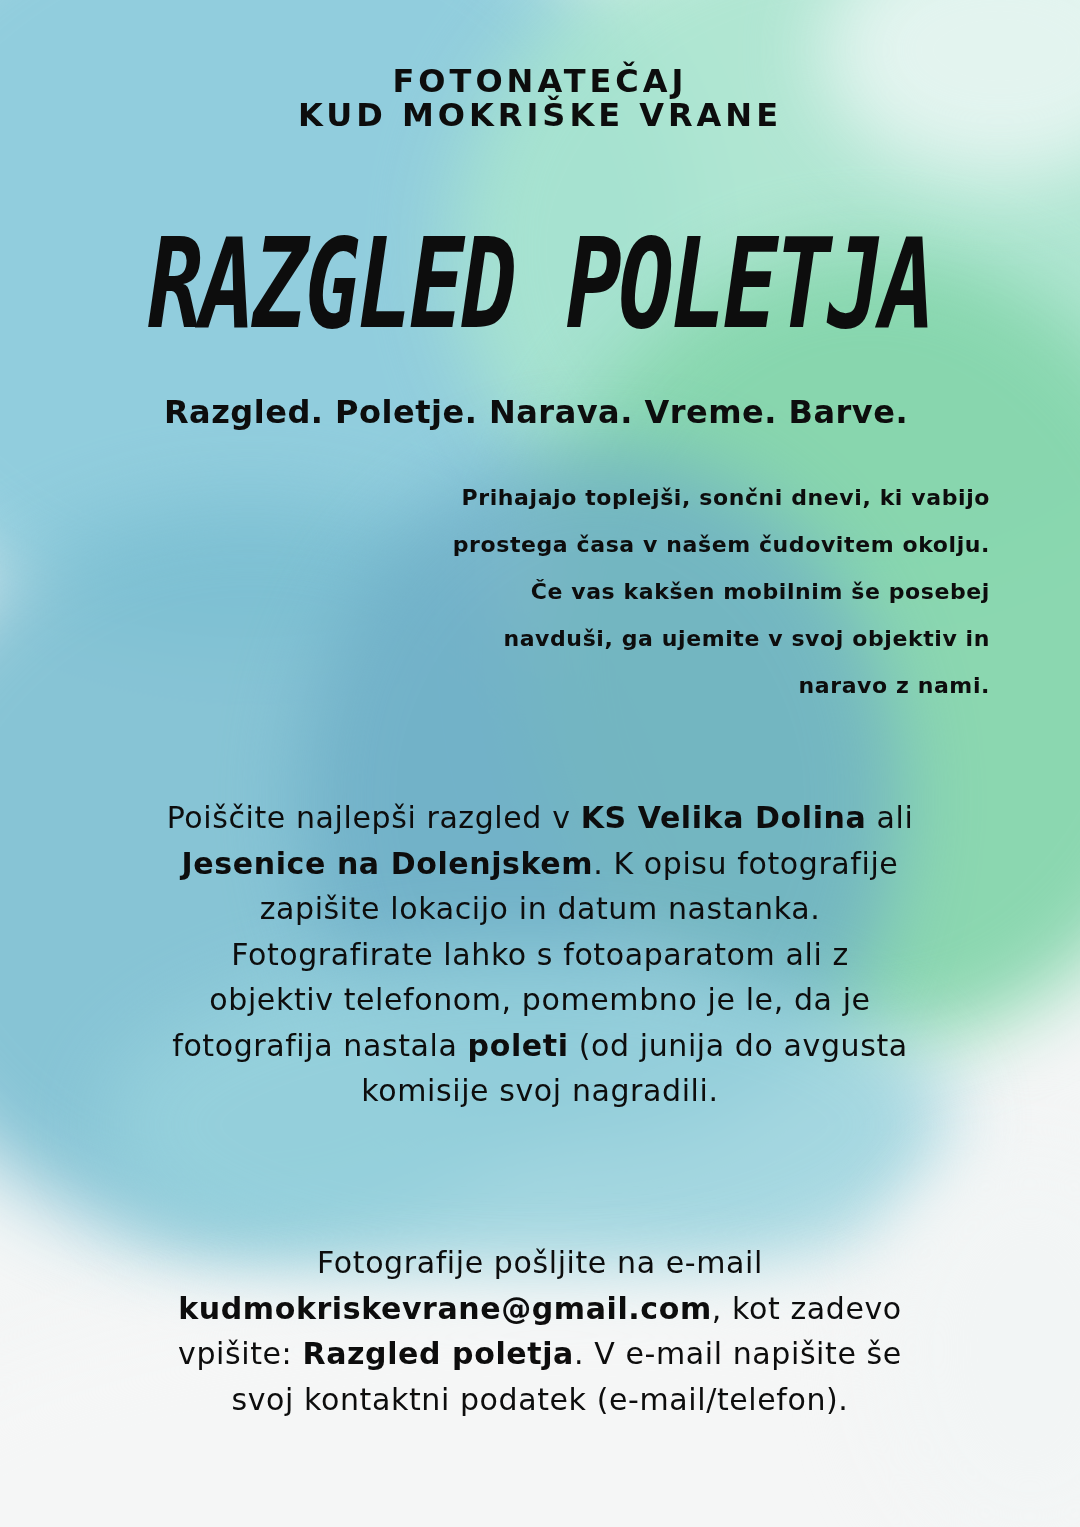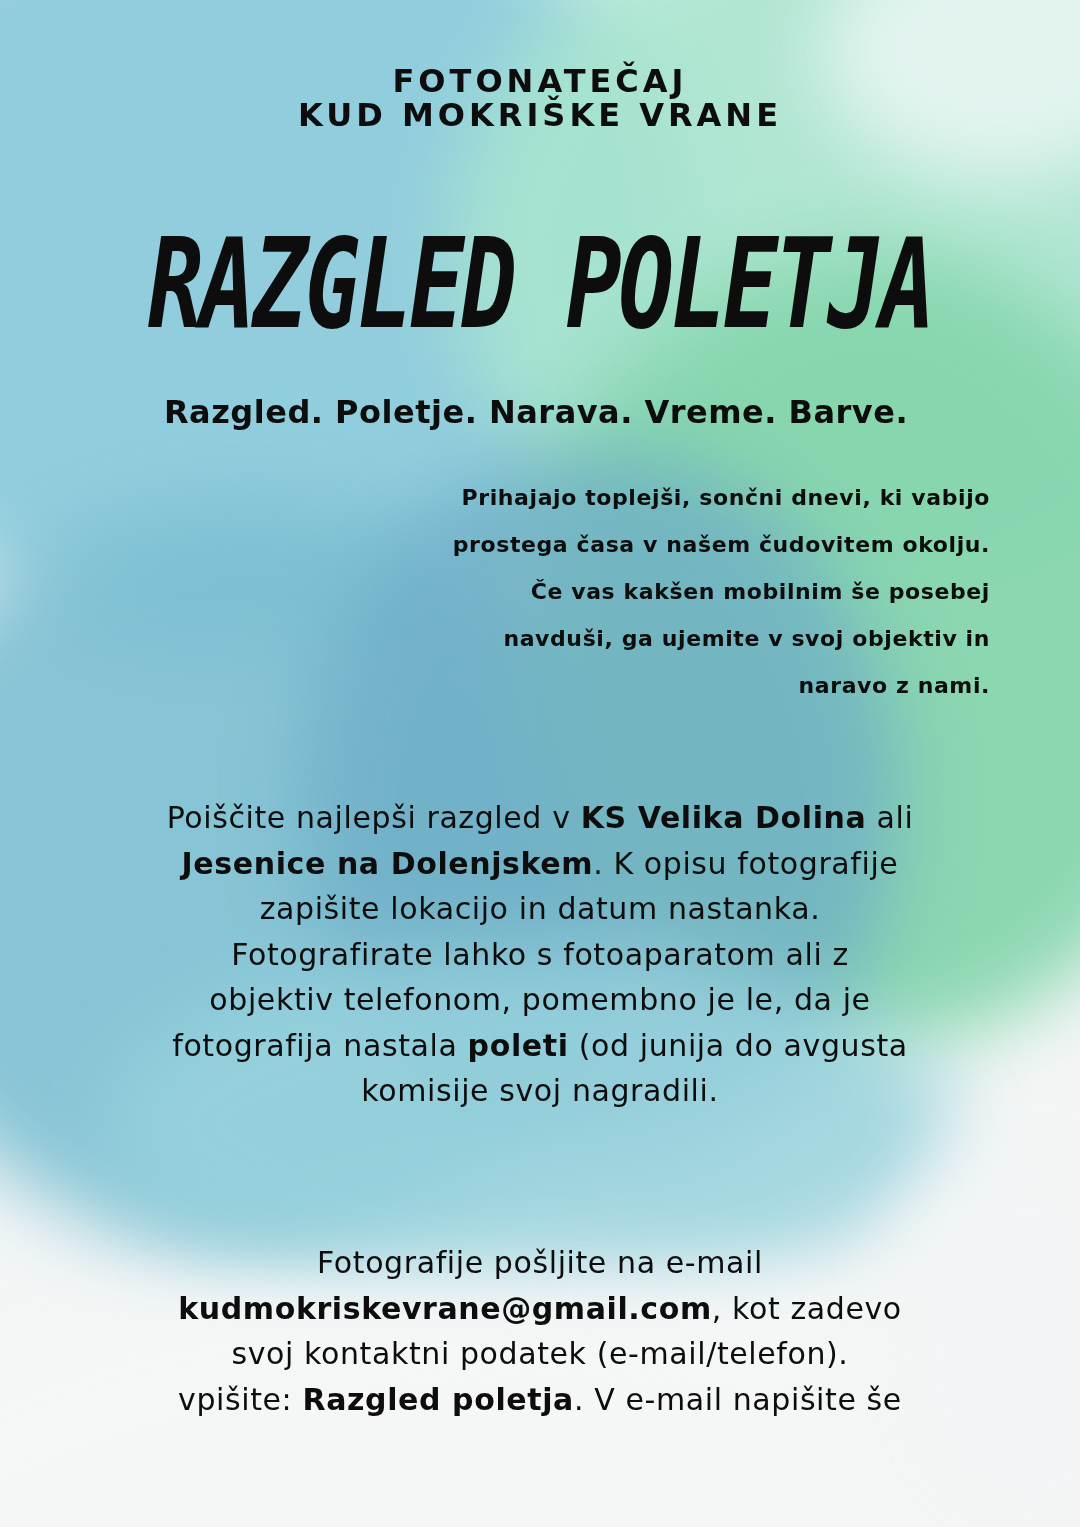--- a/index.html
+++ b/index.html
@@ -118,19 +118,19 @@
       <span>fotografija nastala </span><b>poleti</b><span> (od junija do avgusta</span>
     </div>
     <div>komisije svoj nagradili.</div>
   </div>
 
   <div class="contact">
     <div>Fotografije pošljite na e-mail</div>
     <div>
       <b>kudmokriskevrane@gmail.com</b><span>, kot zadevo</span>
     </div>
-    <div>svoj kontaktni podatek (e-mail/telefon).</div>
     <div>
       <span>vpišite: </span><b>Razgled poletja</b><span>. V e-mail napišite še</span>
     </div>
+    <div>svoj kontaktni podatek (e-mail/telefon).</div>
   </div>
 
 </div>
 
 </body></html>

